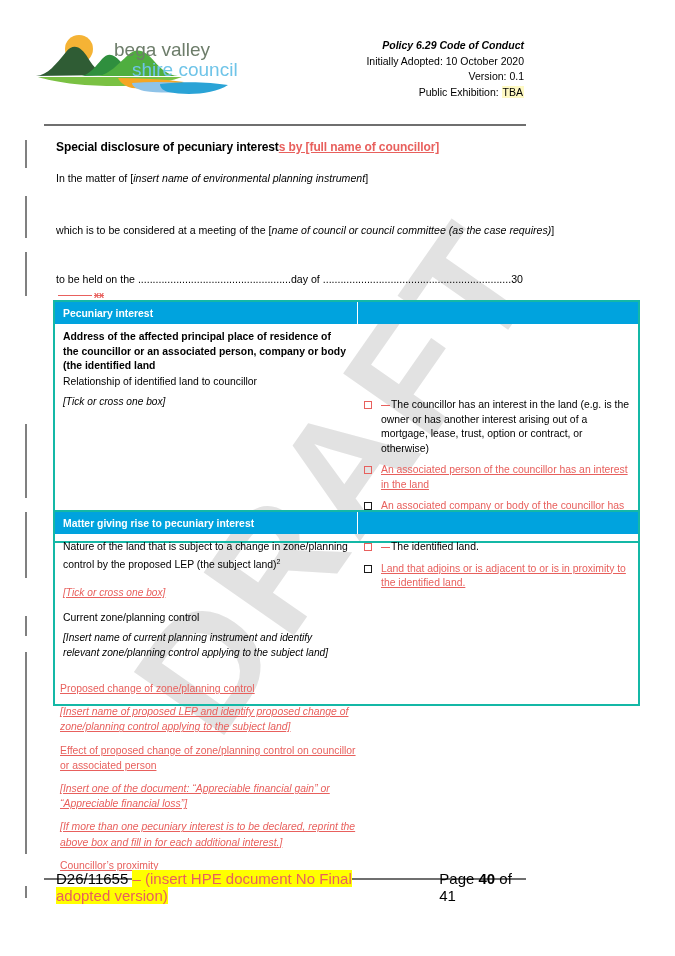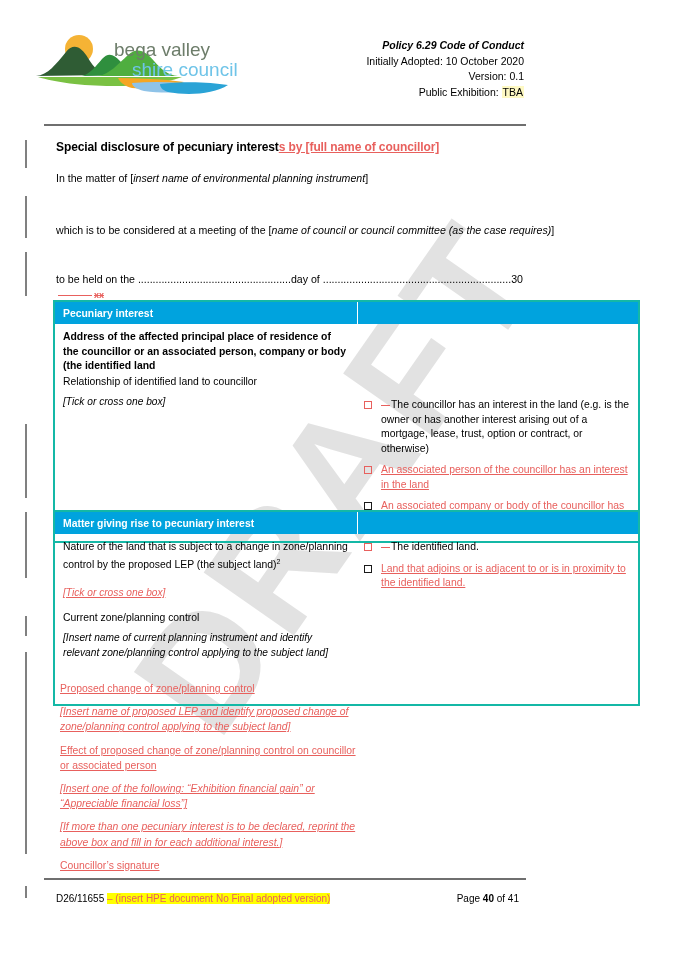--- a/index.html
+++ b/index.html
@@ -235,21 +235,21 @@
     left: 44px; right: 31px; bottom: 76px;
     height: 2px;
     background: #6f6f6f;
   }
   .footer {
     position: absolute;
     left: 56px; right: 38px; bottom: 52px;
     display: flex;
     justify-content: space-between;
     align-items: baseline;
-    font-size: 10px;
+    font-size: 15px;
     gap: 32px;
   }
   .footer .f-left .f-red {
     color: #e8605d;
     background: #ffff00;
   }
   .footer .f-right b { font-weight: bold; }
   sup { font-size: 7px; vertical-align: super; }
 </style>
 </head>
@@ -375,23 +375,23 @@
           </div>
 
         </div>
       </div>
     </div>
 
     <div class="red-block">
       <p>Proposed change of zone/planning control</p>
       <p class="ital">[Insert name of proposed LEP and identify proposed change of zone/planning control applying to the subject land]</p>
       <p>Effect of proposed change of zone/planning control on councillor or associated person</p>
-      <p class="ital">[Insert one of the following: “Exhibition financial gain” or “Appreciable financial loss”]</p>
+      <p class="ital">[Insert one of the document: “Appreciable financial gain” or “Appreciable financial loss”]</p>
       <p class="ital">[If more than one pecuniary interest is to be declared, reprint the above box and fill in for each additional interest.]</p>
-      <p>Councillor’s signature</p>
+      <p>Councillor’s proximity</p>
     </div>
 
   </div>
 
   <div class="rule-bot"></div>
   <div class="footer">
     <div class="f-left">
       <span>D26/11655</span>
       <span class="f-red">– (insert HPE document No Final adopted version)</span>
     </div>

